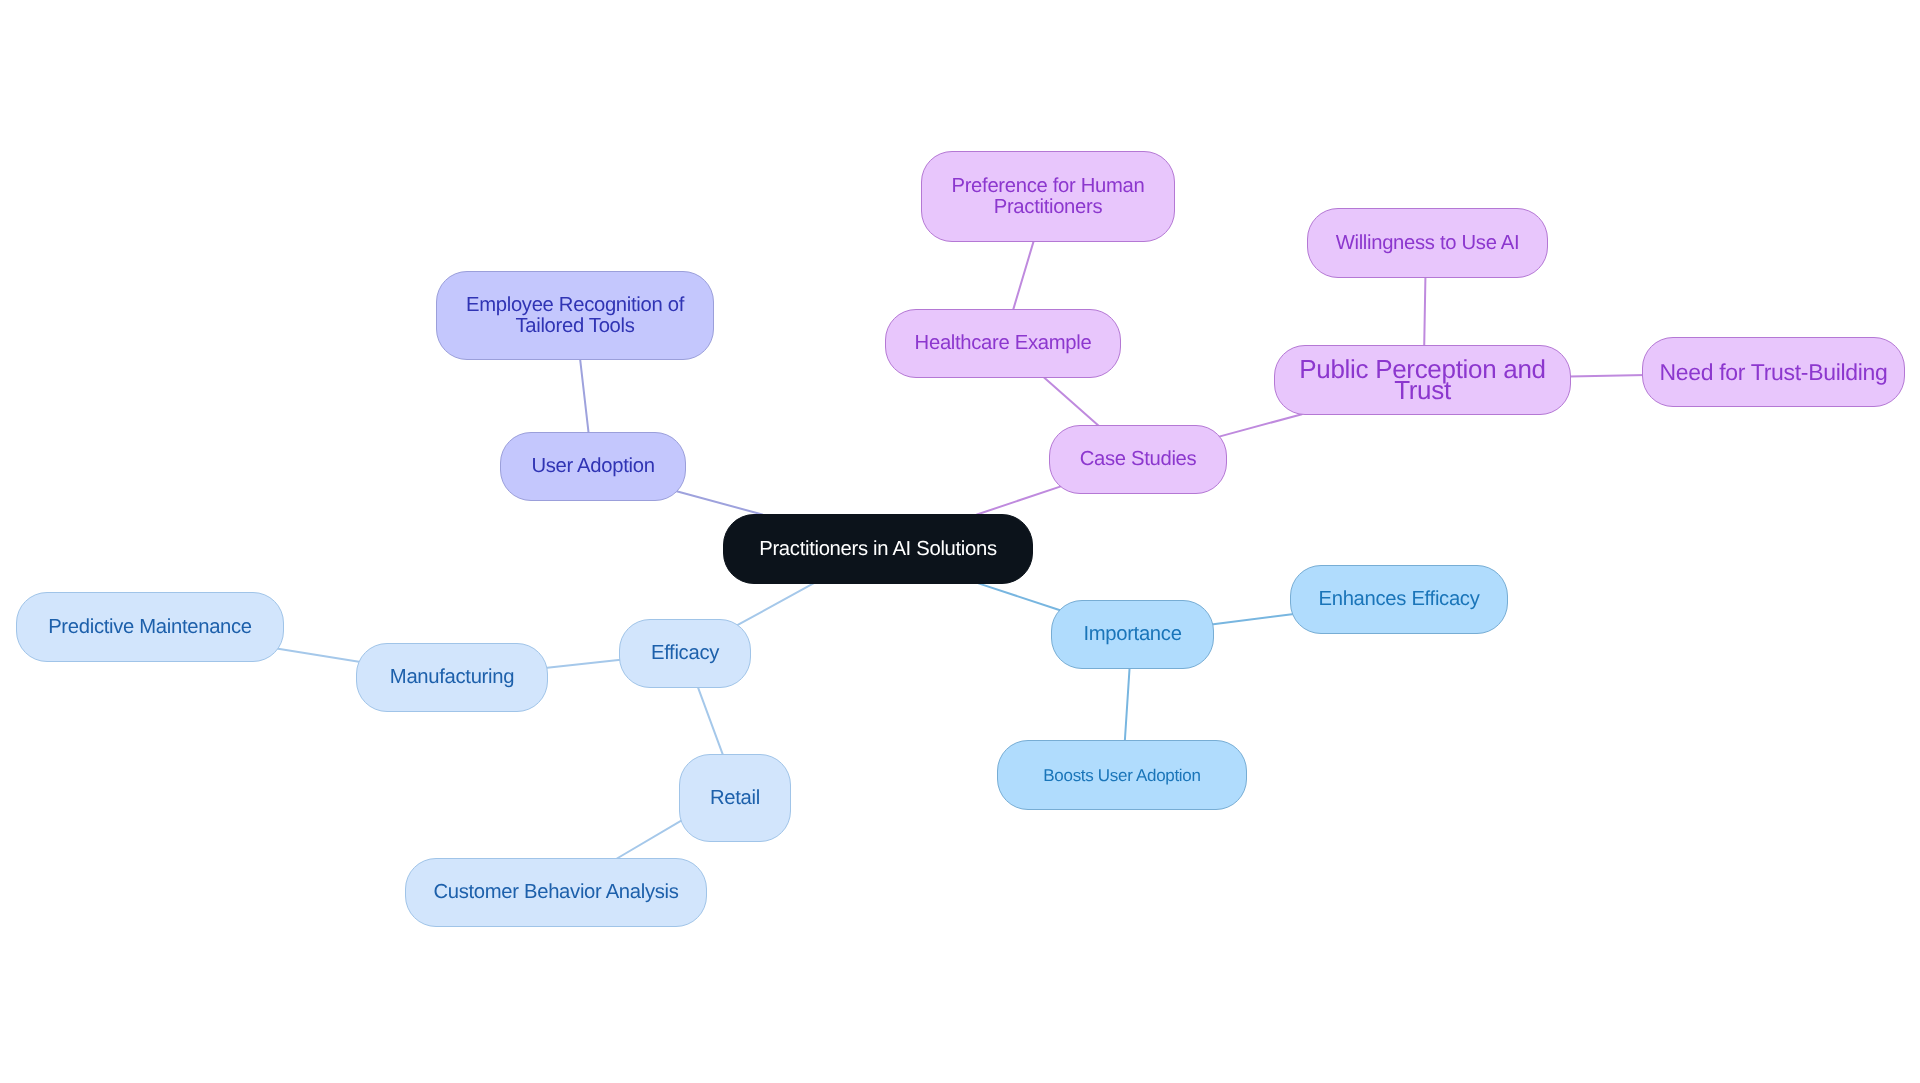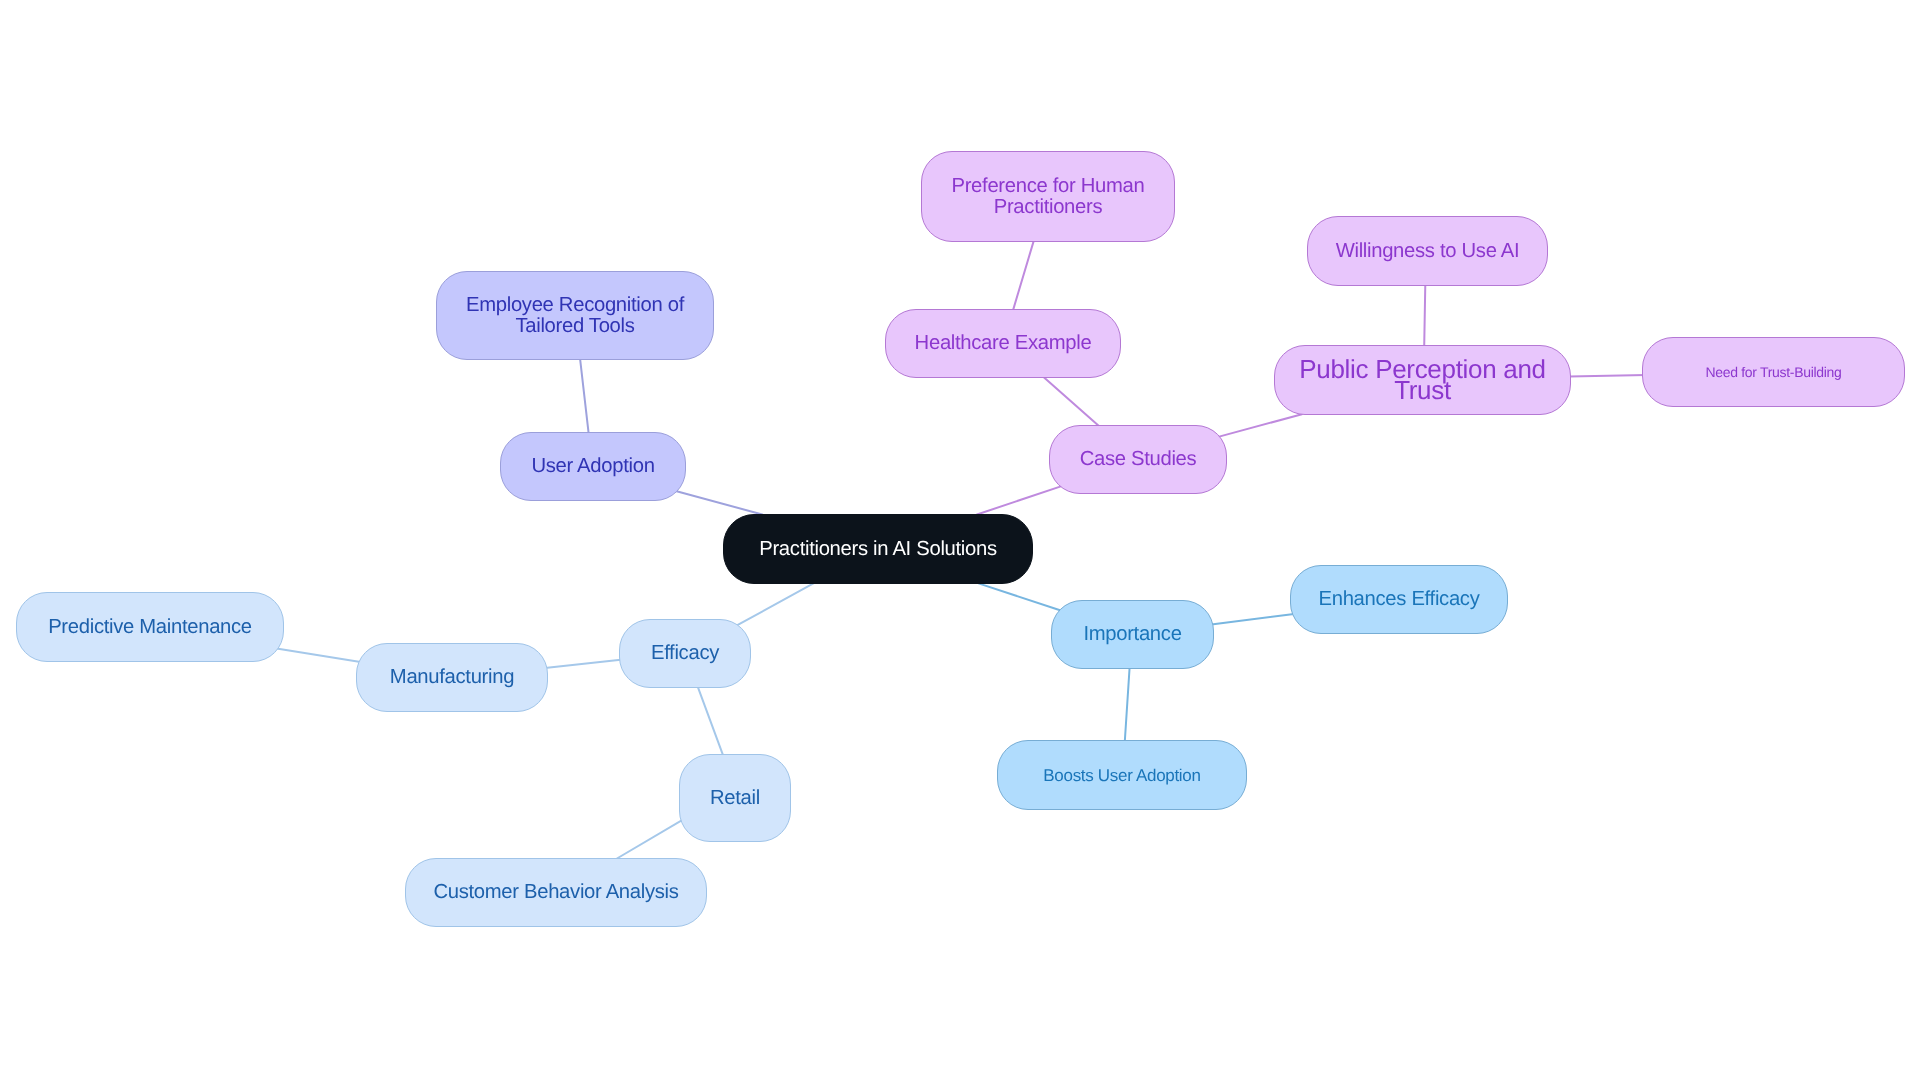--- a/index.html
+++ b/index.html
@@ -83,25 +83,25 @@
     <div class="node node-violet" style="left: 885px; top: 309px; width: 236px; height: 69px; background: rgb(232, 198, 252); border-color: rgb(180, 120, 212); border-width: 1px; border-radius: 31px;">
       <span class="node-label" style="color: rgb(140, 55, 206); line-height: 21px; font-size: 20.25px; letter-spacing: -0.31px;">Healthcare Example</span>
     </div>
     <div class="node node-violet" style="left: 921px; top: 151px; width: 254px; height: 91px; background: rgb(232, 198, 252); border-color: rgb(180, 120, 212); border-width: 1px; border-radius: 31px;">
       <span class="node-label" style="color: rgb(140, 55, 206); line-height: 21px; font-size: 20.25px; letter-spacing: -0.31px;">Preference for Human
 Practitioners</span>
     </div>
     <div class="node node-violet" style="left: 1274px; top: 345px; width: 297px; height: 70px; background: rgb(232, 198, 252); border-color: rgb(180, 120, 212); border-width: 1px; border-radius: 31px;">
       <span class="node-label" style="color: rgb(140, 55, 206); line-height: 21px; font-size: 26px; letter-spacing: -0.31px;">Public Perception and Trust</span>
     </div>
-    <div class="node node-violet" style="left: 1307px; top: 216px; width: 241px; height: 70px; background: rgb(232, 198, 252); border-color: rgb(180, 120, 212); border-width: 1px; border-radius: 31px;">
+    <div class="node node-violet" style="left: 1307px; top: 208px; width: 241px; height: 70px; background: rgb(232, 198, 252); border-color: rgb(180, 120, 212); border-width: 1px; border-radius: 31px;">
       <span class="node-label" style="color: rgb(140, 55, 206); line-height: 21px; font-size: 20.25px; letter-spacing: -0.31px;">Willingness to Use AI</span>
     </div>
     <div class="node node-violet" style="left: 1642px; top: 337px; width: 263px; height: 70px; background: rgb(232, 198, 252); border-color: rgb(180, 120, 212); border-width: 1px; border-radius: 31px;">
-      <span class="node-label" style="color: rgb(140, 55, 206); line-height: 21px; font-size: 14px; letter-spacing: -0.31px;">Need for Trust-Building</span>
+      <span class="node-label" style="color: rgb(140, 55, 206); line-height: 21px; font-size: 23px; letter-spacing: -0.31px;">Need for Trust-Building</span>
     </div>
     <div class="node node-skyblue" style="left: 1051px; top: 600px; width: 163px; height: 69px; background: rgb(176, 220, 253); border-color: rgb(119, 173, 212); border-width: 1px; border-radius: 31px;">
       <span class="node-label" style="color: rgb(26, 117, 185); line-height: 21px; font-size: 20.25px; letter-spacing: -0.31px;">Importance</span>
     </div>
     <div class="node node-skyblue" style="left: 1290px; top: 565px; width: 218px; height: 69px; background: rgb(176, 220, 253); border-color: rgb(119, 173, 212); border-width: 1px; border-radius: 31px;">
       <span class="node-label" style="color: rgb(26, 117, 185); line-height: 21px; font-size: 20.25px; letter-spacing: -0.31px;">Enhances Efficacy</span>
     </div>
     <div class="node node-skyblue" style="left: 997px; top: 740px; width: 250px; height: 70px; background: rgb(176, 220, 253); border-color: rgb(119, 173, 212); border-width: 1px; border-radius: 31px;">
       <span class="node-label" style="color: rgb(26, 117, 185); line-height: 21px; font-size: 17px; letter-spacing: -0.31px;">Boosts User Adoption</span>
     </div>

